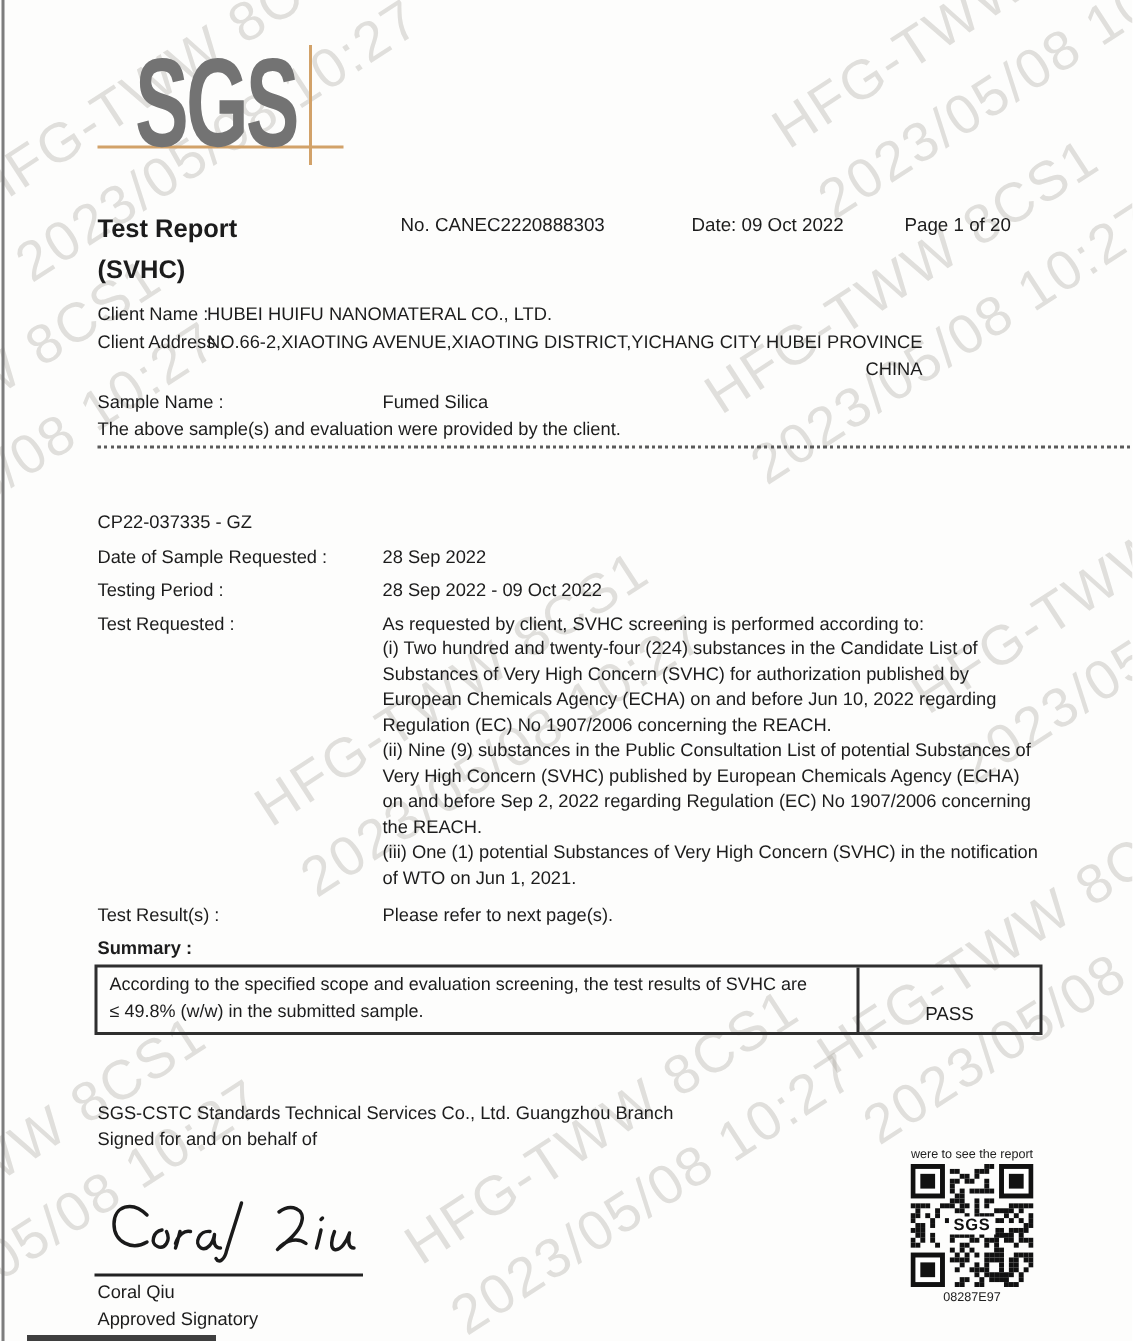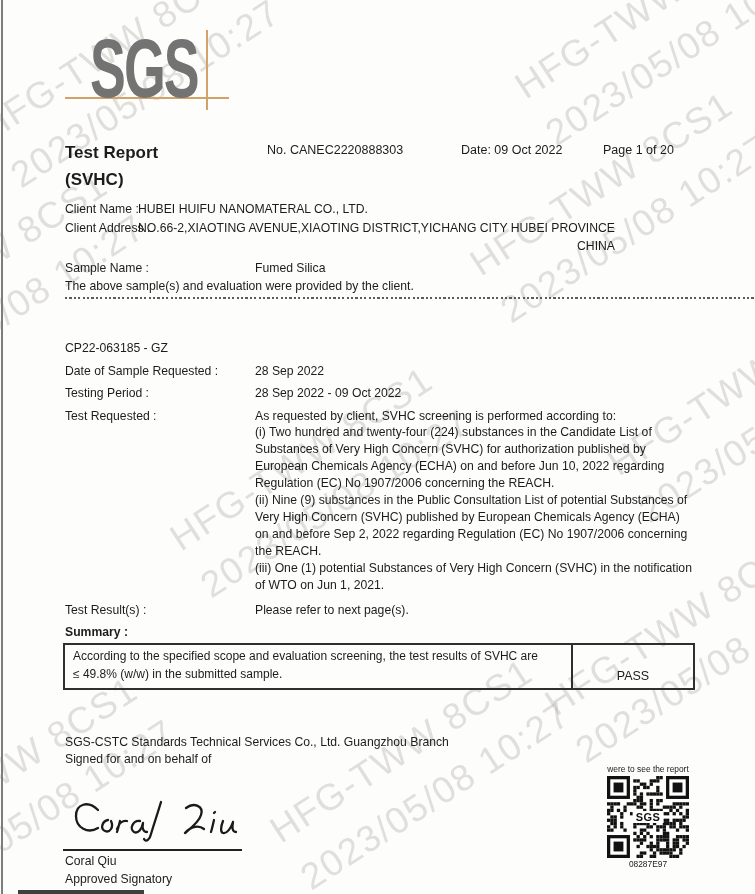--- a/index.html
+++ b/index.html
@@ -133,21 +133,21 @@
         <div class="c-label">Sample Name :</div>
         <div class="c-val">Fumed Silica</div>
       </div>
       <div class="c-note">The above sample(s) and evaluation were provided by the client.</div>
     </div>
 
     <div class="dashed"></div>
 
     <div class="details">
       <div class="d-row">
-        <div class="d-val">CP22-063185 - GZ</div>
+        <div class="d-val">CP22-037335 - GZ</div>
       </div>
       <div class="d-row">
         <div class="d-label">Date of Sample Requested :</div>
         <div class="d-val">28 Sep 2022</div>
       </div>
       <div class="d-row">
         <div class="d-label">Testing Period :</div>
         <div class="d-val">28 Sep 2022 - 09 Oct 2022</div>
       </div>
       <div class="d-row para">

